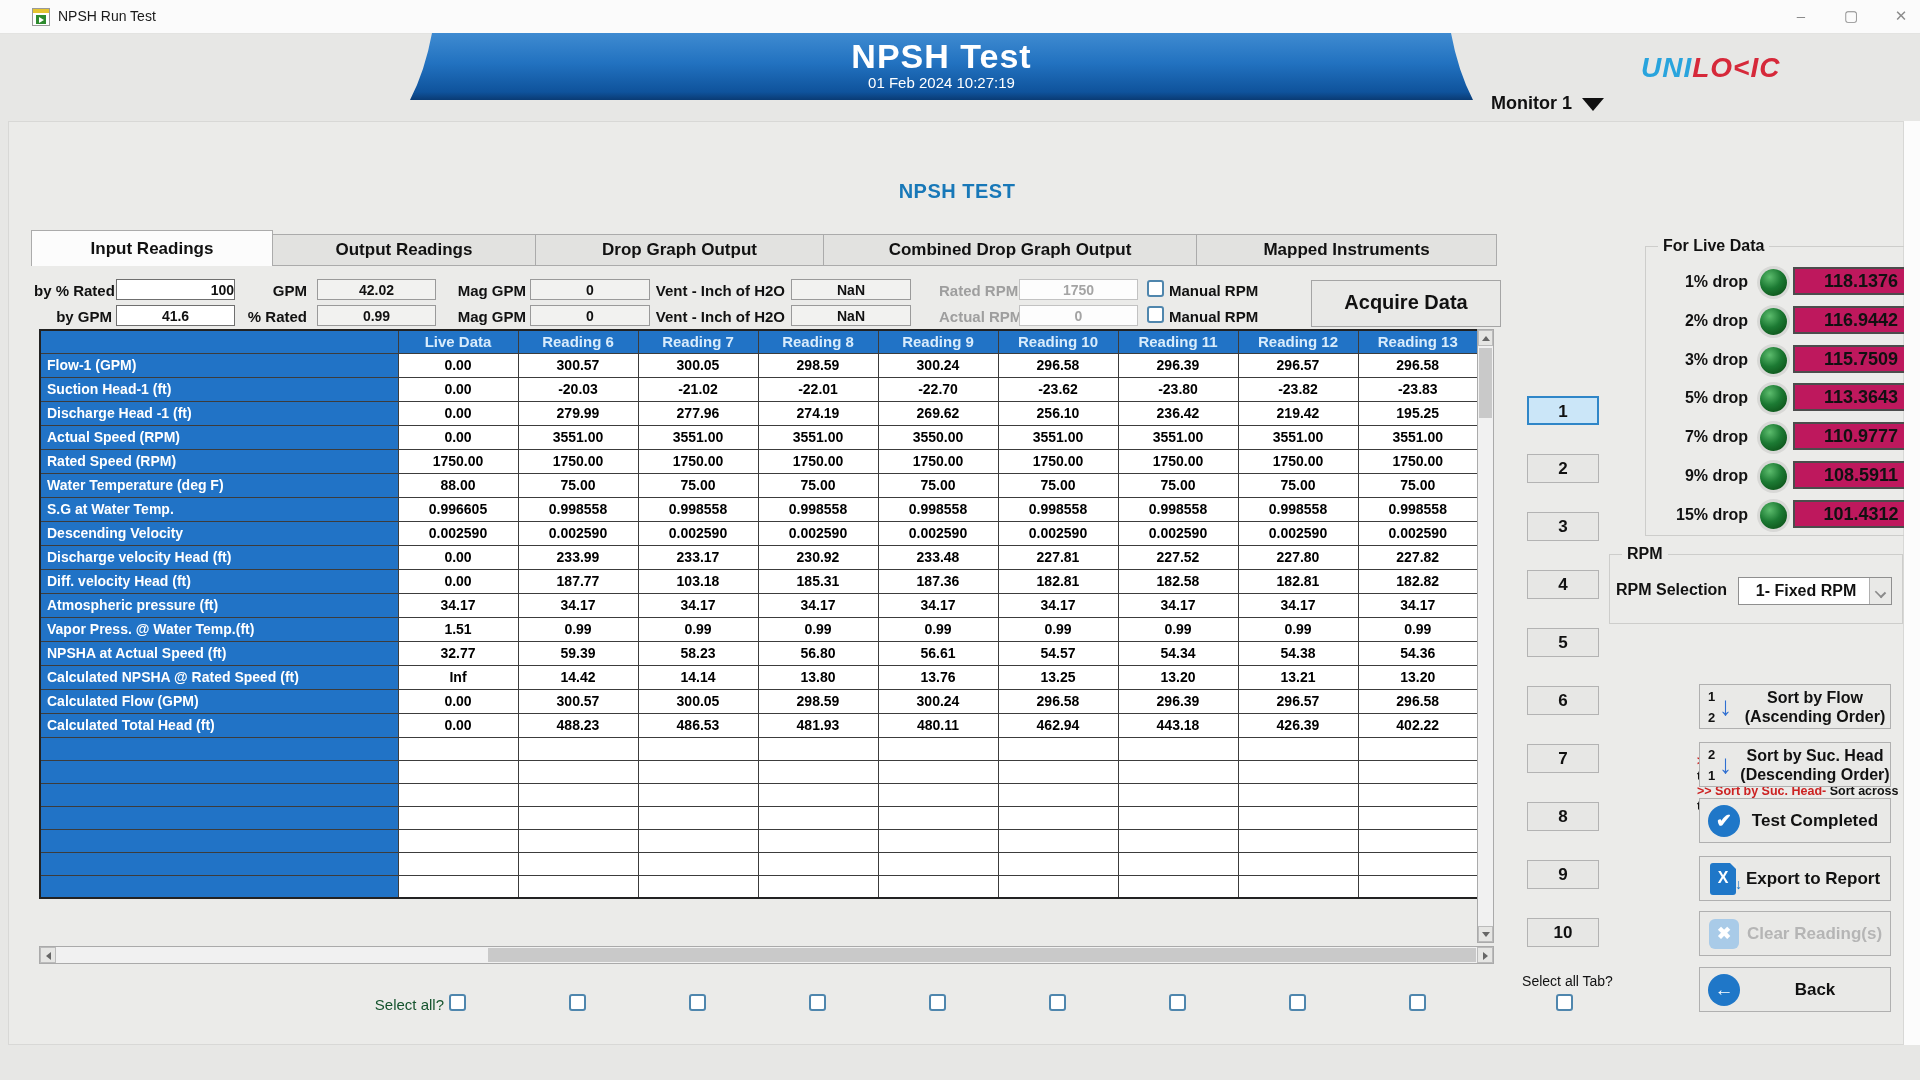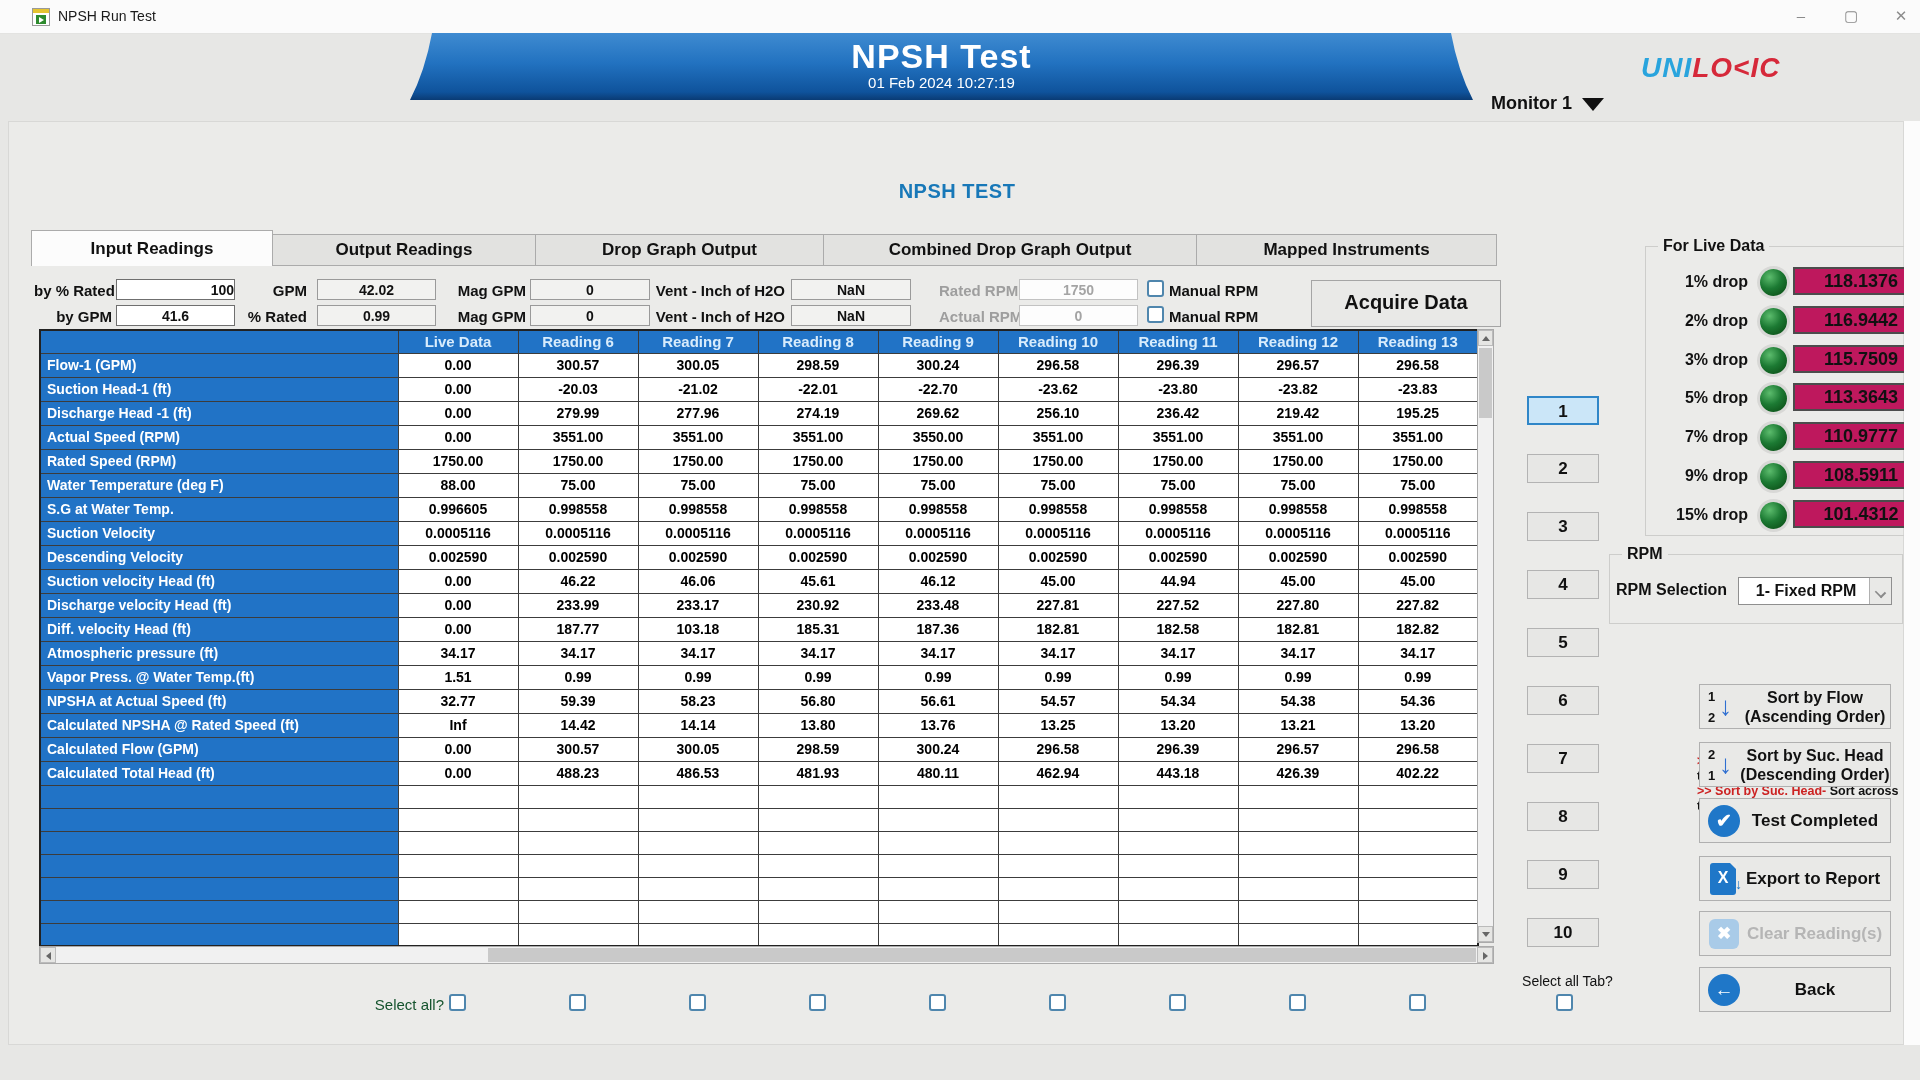--- a/index.html
+++ b/index.html
@@ -277,54 +277,30 @@
             <td>0.998558</td>
             <td>0.998558</td>
             <td>0.998558</td>
             <td>0.998558</td>
             <td>0.998558</td>
             <td>0.998558</td>
             <td>0.998558</td>
             <td>0.998558</td>
           </tr>
           <tr>
-            <th>Suction Velocity</th>
-            <td>0.0005116</td>
-            <td>0.0005116</td>
-            <td>0.0005116</td>
-            <td>0.0005116</td>
-            <td>0.0005116</td>
-            <td>0.0005116</td>
-            <td>0.0005116</td>
-            <td>0.0005116</td>
-            <td>0.0005116</td>
-          </tr>
-          <tr>
             <th>Descending Velocity</th>
             <td>0.002590</td>
             <td>0.002590</td>
             <td>0.002590</td>
             <td>0.002590</td>
             <td>0.002590</td>
             <td>0.002590</td>
             <td>0.002590</td>
             <td>0.002590</td>
             <td>0.002590</td>
-          </tr>
-          <tr>
-            <th>Suction velocity Head (ft)</th>
-            <td>0.00</td>
-            <td>46.22</td>
-            <td>46.06</td>
-            <td>45.61</td>
-            <td>46.12</td>
-            <td>45.00</td>
-            <td>44.94</td>
-            <td>45.00</td>
-            <td>45.00</td>
           </tr>
           <tr>
             <th>Discharge velocity Head (ft)</th>
             <td>0.00</td>
             <td>233.99</td>
             <td>233.17</td>
             <td>230.92</td>
             <td>233.48</td>
             <td>227.81</td>
             <td>227.52</td>

